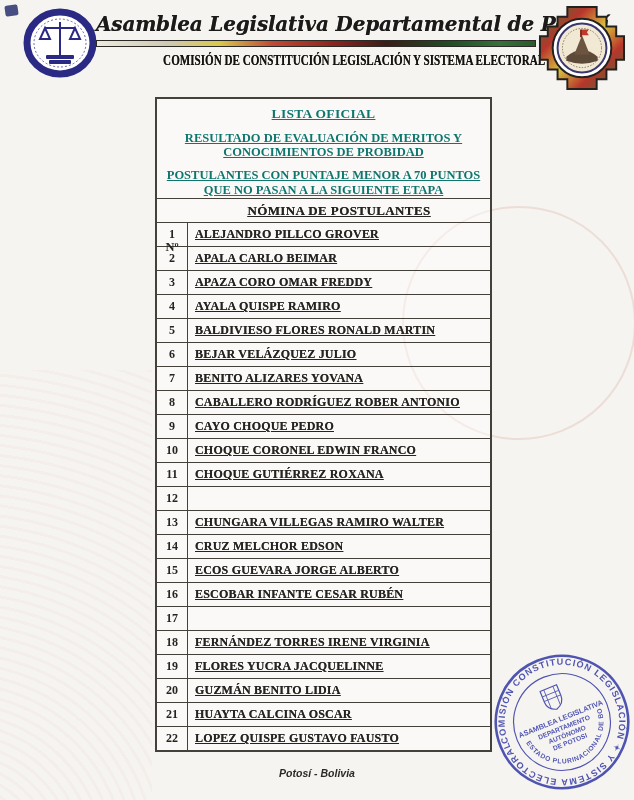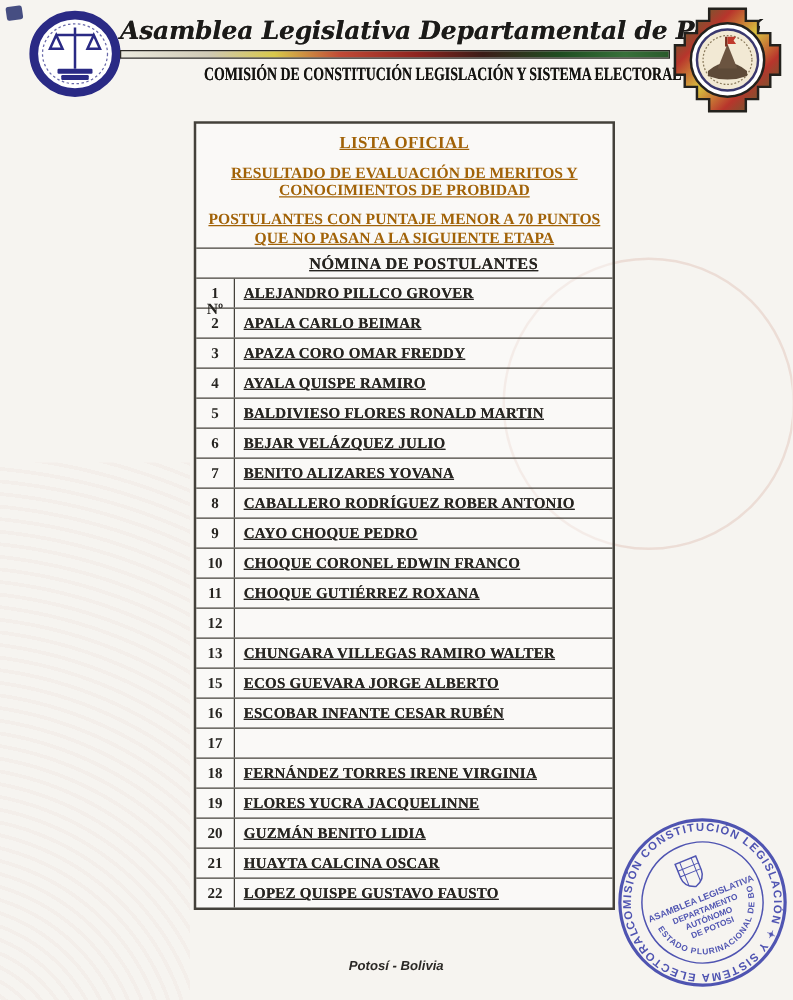--- a/index.html
+++ b/index.html
@@ -48,21 +48,21 @@
   .logo-left{position:absolute;left:22px;top:7px;}
   .logo-right{position:absolute;left:536px;top:4px;}
 
   
   .doc-table{
     position:absolute;left:155px;top:97px;width:337px;box-sizing:border-box;
     border:2px solid #44413b;background:rgba(255,255,255,.45);
   }
   .doc-titles{
     height:99px;box-sizing:border-box;padding-top:7px;
-    text-align:center;font-weight:bold;color:#a16207;
+    text-align:center;font-weight:bold;color:#0f766e;
   }
   .doc-titles .t1{font-size:13.5px;text-decoration:underline;letter-spacing:.3px;margin-bottom:9px;}
   .doc-titles .t2{font-size:12.5px;line-height:14px;}
   .doc-titles .t3{font-size:12.5px;line-height:15px;margin-top:9px;}
   .doc-titles span{text-decoration:underline;}
   .thead,.row{
     display:flex;height:24px;box-sizing:border-box;
     border-top:1.6px solid #44413b;align-items:stretch;
   }
   .num-cell{
@@ -217,20 +217,24 @@
 
   <div class="row">
     <div class="num-cell">12</div>
   </div>
 
   <div class="row">
     <div class="num-cell">13</div>
     <div class="name-cell">CHUNGARA VILLEGAS RAMIRO WALTER</div>
   </div>
 
+  <div class="row">
+    <div class="num-cell">14</div>
+    <div class="name-cell">CRUZ MELCHOR EDSON</div>
+  </div>
 
   <div class="row">
     <div class="num-cell">15</div>
     <div class="name-cell">ECOS GUEVARA JORGE ALBERTO</div>
   </div>
 
   <div class="row">
     <div class="num-cell">16</div>
     <div class="name-cell">ESCOBAR INFANTE CESAR RUBÉN</div>
   </div>

